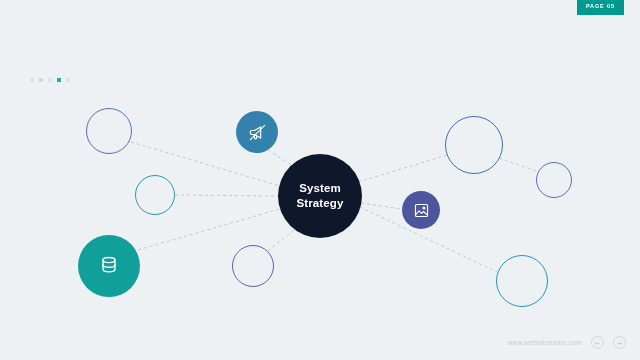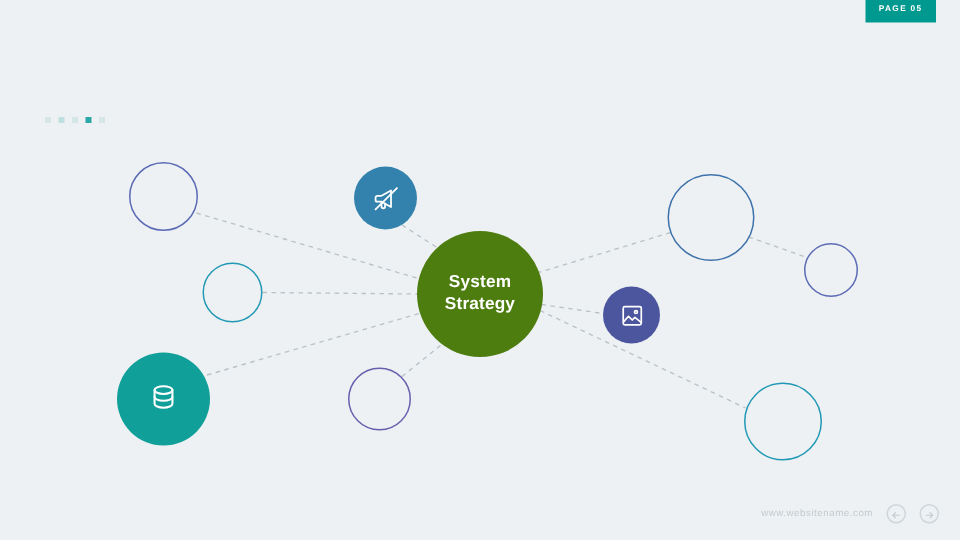--- a/index.html
+++ b/index.html
@@ -70,21 +70,21 @@
     align-items: center;
     justify-content: center;
   }
   .node.outline {
     background: transparent;
   }
   .node.filled {
     border: none;
   }
   #center-node {
-    background: #4d7c0f;
+    background: #0f172a;
     color: #ffffff;
     text-align: center;
     font-size: 11.5px;
     font-weight: bold;
     line-height: 1.32;
     letter-spacing: 0.1px;
     flex-direction: column;
   }
   #center-node .line { display: block; }
   .node-icon svg {

